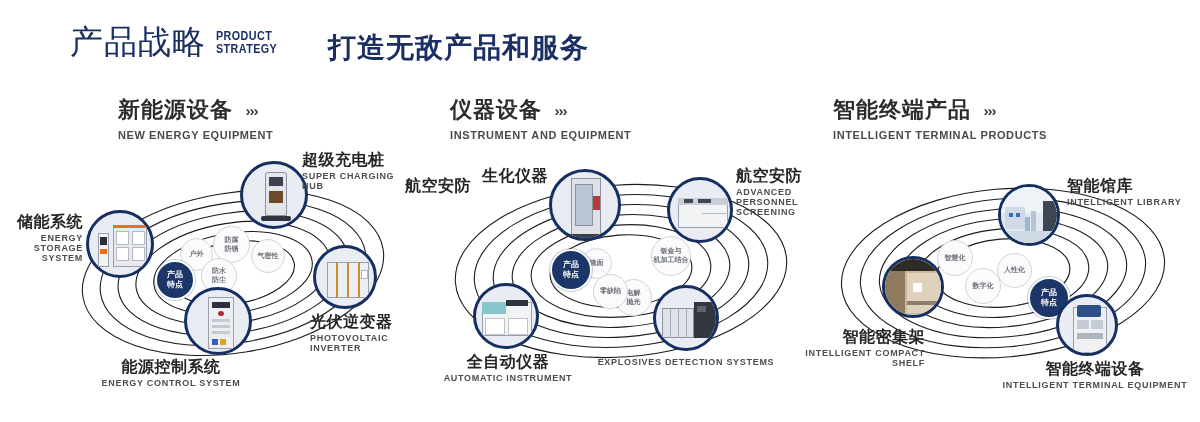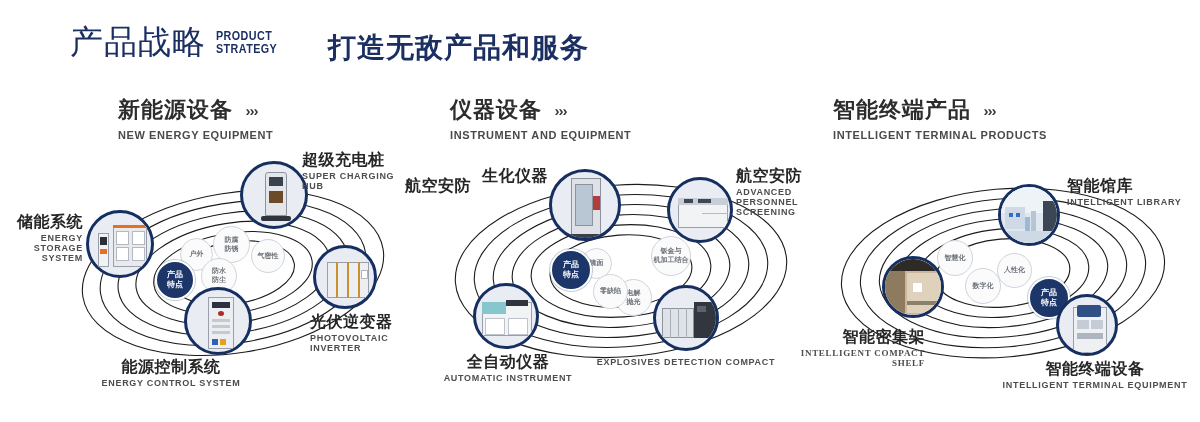--- a/index.html
+++ b/index.html
@@ -264,21 +264,21 @@
       <div class="art">
         <div class="pz" style="left:6px;top:20px;width:32px;height:30px;background:#dfe2e7;border:1px solid #8d939e;"></div>
         <div class="pz" style="left:14px;top:20px;width:1px;height:30px;background:#a8aeb8;"></div>
         <div class="pz" style="left:22px;top:20px;width:1px;height:30px;background:#a8aeb8;"></div>
         <div class="pz" style="left:30px;top:20px;width:1px;height:30px;background:#a8aeb8;"></div>
         <div class="pz" style="left:38px;top:14px;width:22px;height:36px;background:#32373f;"></div>
         <div class="pz" style="left:41px;top:18px;width:9px;height:6px;background:#5c636d;"></div>
       </div>
     </div>
     <div class="lbl ctr" style="left:151px;top:200px;width:220px;">
-      <div class="en" style="white-space:pre-line;">EXPLOSIVES DETECTION COMPACT</div>
+      <div class="en" style="white-space:pre-line;">EXPLOSIVES DETECTION SYSTEMS</div>
     </div>
 
     <div class="node" style="left:48px;top:128px;width:66px;height:66px;">
       <div class="art">
         <div class="pz" style="left:6px;top:16px;width:50px;height:34px;background:#f1f3f5;border:1px solid #9aa0ab;"></div>
         <div class="pz" style="left:6px;top:16px;width:24px;height:12px;background:#86c6cd;"></div>
         <div class="pz" style="left:30px;top:14px;width:22px;height:6px;background:#2f343d;"></div>
         <div class="pz" style="left:9px;top:32px;width:20px;height:17px;background:#fff;border:1px solid #bfc4cc;"></div>
         <div class="pz" style="left:32px;top:32px;width:20px;height:17px;background:#fff;border:1px solid #bfc4cc;"></div>
       </div>
@@ -346,18 +346,18 @@
         <div class="pz" style="left:0;top:0;width:62px;height:12px;background:#2e2b27;"></div>
         <div class="pz" style="left:0;top:12px;width:20px;height:50px;background:#8e7a5e;"></div>
         <div class="pz" style="left:22px;top:14px;width:40px;height:40px;background:#ded2bd;"></div>
         <div class="pz" style="left:28px;top:24px;width:9px;height:9px;background:#fff;"></div>
         <div class="pz" style="left:22px;top:42px;width:40px;height:4px;background:#8d7f6a;"></div>
         <div class="pz" style="left:0;top:56px;width:62px;height:6px;background:#a99madd;background:#a9916d;"></div>
       </div>
     </div>
     <div class="lbl right" style="left:-60px;top:173px;width:170px;">
       <div class="cn">智能密集架</div>
-      <div class="en" style="white-space:pre-line;font-family:Liberation Serif, serif;">INTELLIGENT COMPACT
+      <div class="en" style="white-space:pre-line;">INTELLIGENT COMPACT
 SHELF</div>
     </div>
   </div>
 
 </div>
 
 </body></html>

